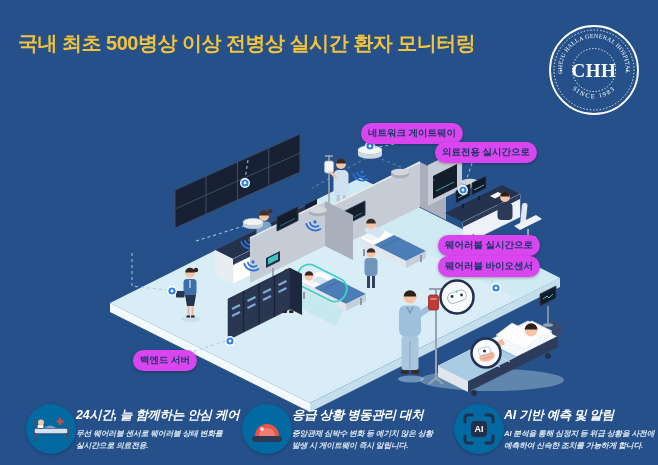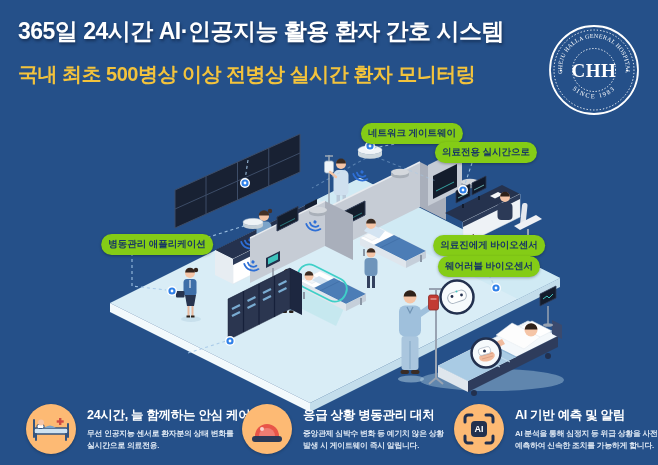--- a/index.html
+++ b/index.html
@@ -5,28 +5,28 @@
   html,body{margin:0;padding:0;}
   .stage{position:relative;width:658px;height:465px;background:#255089;overflow:hidden;
          font-family:"Liberation Sans",sans-serif;}
   .scene{position:absolute;left:0;top:0;z-index:1;}
   .hdr{position:absolute;left:18px;top:16px;z-index:3;}
   .hdr .title{font-size:23px;font-weight:700;color:#ffffff;letter-spacing:-0.5px;
         text-shadow:1px 2px 3px rgba(8,18,40,.5);white-space:nowrap;}
   .hdr .subtitle{margin-top:14px;font-size:20px;font-weight:700;color:#f3c33c;
         letter-spacing:-0.5px;white-space:nowrap;}
   .logo{position:absolute;left:546px;top:22px;z-index:3;}
-  .callout{position:absolute;z-index:2;transform:translateX(-50%);background:#84cc16;
+  .callout{position:absolute;z-index:2;transform:translateX(-50%);background:#d946ef;
         color:#173764;font-size:9.5px;font-weight:700;padding:4px 7px;border-radius:20px;
         white-space:nowrap;box-shadow:0 1px 3px rgba(0,0,0,.3);}
   .features{position:absolute;left:0;top:400px;width:658px;height:62px;z-index:2;}
   .feature{position:absolute;display:flex;align-items:flex-start;}
-  .f-icon{width:50px;height:50px;border-radius:50%;background:#fdba74;flex:0 0 auto;
+  .f-icon{width:50px;height:50px;border-radius:50%;background:#0369a1;flex:0 0 auto;
         display:flex;align-items:center;justify-content:center;box-shadow:0 1px 3px rgba(0,0,0,.25);}
-  .f-text{margin-left:11px;padding-top:3px;}
+  .f-text{padding-top:3px;font-style:italic;}
   .f-title{font-size:12.5px;font-weight:700;color:#ffffff;white-space:nowrap;letter-spacing:-0.3px;}
   .f-body{margin-top:4px;font-size:7.8px;line-height:1.55;color:#dce6f2;font-weight:600;
         letter-spacing:-0.2px;white-space:nowrap;}
 </style>
 </head>
 <body>
 
 <div class="stage">
 
 <svg class="scene" width="658" height="465" viewBox="0 0 658 465">
@@ -284,26 +284,25 @@
     <use href="#bdot" transform="translate(245,183)"></use>
     <use href="#bdot" transform="translate(463,190)"></use>
     <use href="#bdot" transform="translate(172,291)"></use>
     <use href="#bdot" transform="translate(230,341)"></use>
     <use href="#bdot" transform="translate(496,288)"></use>
   </g>
 </svg>
 
 <div class="callout" style="left:412px;top:123px">네트워크 게이트웨이</div>
 <div class="callout" style="left:486px;top:142px">의료전용 실시간으로</div>
-<div class="callout" style="left:157px;top:234px">병동관리 애플리케이션</div>
-<div class="callout" style="left:489px;top:235px">의료진에게 바이오센서</div>
+<div class="callout" style="left:489px;top:235px">웨어러블 실시간으로</div>
 <div class="callout" style="left:489px;top:256px">웨어러블 바이오센서</div>
+<div class="callout" style="left:165px;top:350px">백엔드 서버</div>
 
 <div class="hdr">
-  <div class="title">365일 24시간 AI·인공지능 활용 환자 간호 시스템</div>
   <div class="subtitle">국내 최초 500병상 이상 전병상 실시간 환자 모니터링</div>
 </div>
 
 <svg class="logo" width="96" height="96" viewBox="0 0 96 96">
   <circle cx="48" cy="48" r="44" fill="none" stroke="#ffffff" stroke-width="1.8"></circle>
   <circle cx="48" cy="48" r="40" fill="none" stroke="#ffffff" stroke-width="1" stroke-dasharray="0.5 2.8" stroke-linecap="round"></circle>
   <circle cx="48" cy="48" r="21.5" fill="none" stroke="#ffffff" stroke-width="1" stroke-dasharray="0.5 2.6" stroke-linecap="round"></circle>
   <path id="sealTop" d="M 16.6,54 A 32,32 0 1 1 79.4,54" fill="none"></path>
   <path id="sealBottom" d="M 20,57 A 30,30 0 0 0 76,57" fill="none"></path>
   <text font-family="Liberation Serif, serif" font-size="6" letter-spacing=".3" fill="#ffffff">
@@ -328,21 +327,21 @@
         <circle cx="15" cy="18.5" r="3" fill="#f5c5a7"></circle>
         <path d="M18,24 q6,-5 12,0" fill="#7ba3c9"></path>
         <path d="M10,30 V36 M40,30 V36" stroke="#35547e" stroke-width="2" stroke-linecap="round"></path>
         <rect x="33" y="14" width="2.4" height="7" fill="#d14b42"></rect>
         <rect x="30.7" y="16.3" width="7" height="2.4" fill="#d14b42"></rect>
       </svg>
     </div>
     <div class="f-text">
       <div class="f-title">24시간, 늘 함께하는 안심 케어</div>
       <div class="f-body">
-        <div>무선 인공지능 센서로 환자분의 상태 변화를</div>
+        <div>무선 웨어러블 센서로 웨어러블 상태 변화를</div>
         <div>실시간으로 의료전용.</div>
       </div>
     </div>
   </div>
 
   <div class="feature" style="left:242px;top:4px">
     <div class="f-icon">
       <svg width="50" height="50" viewBox="0 0 50 50">
         <path d="M13,32 a12,12 0 0 1 24,0 z" fill="#e85548"></path>
         <path d="M17,32 a8,8 0 0 1 16,0 z" fill="#ef7d72"></path>

